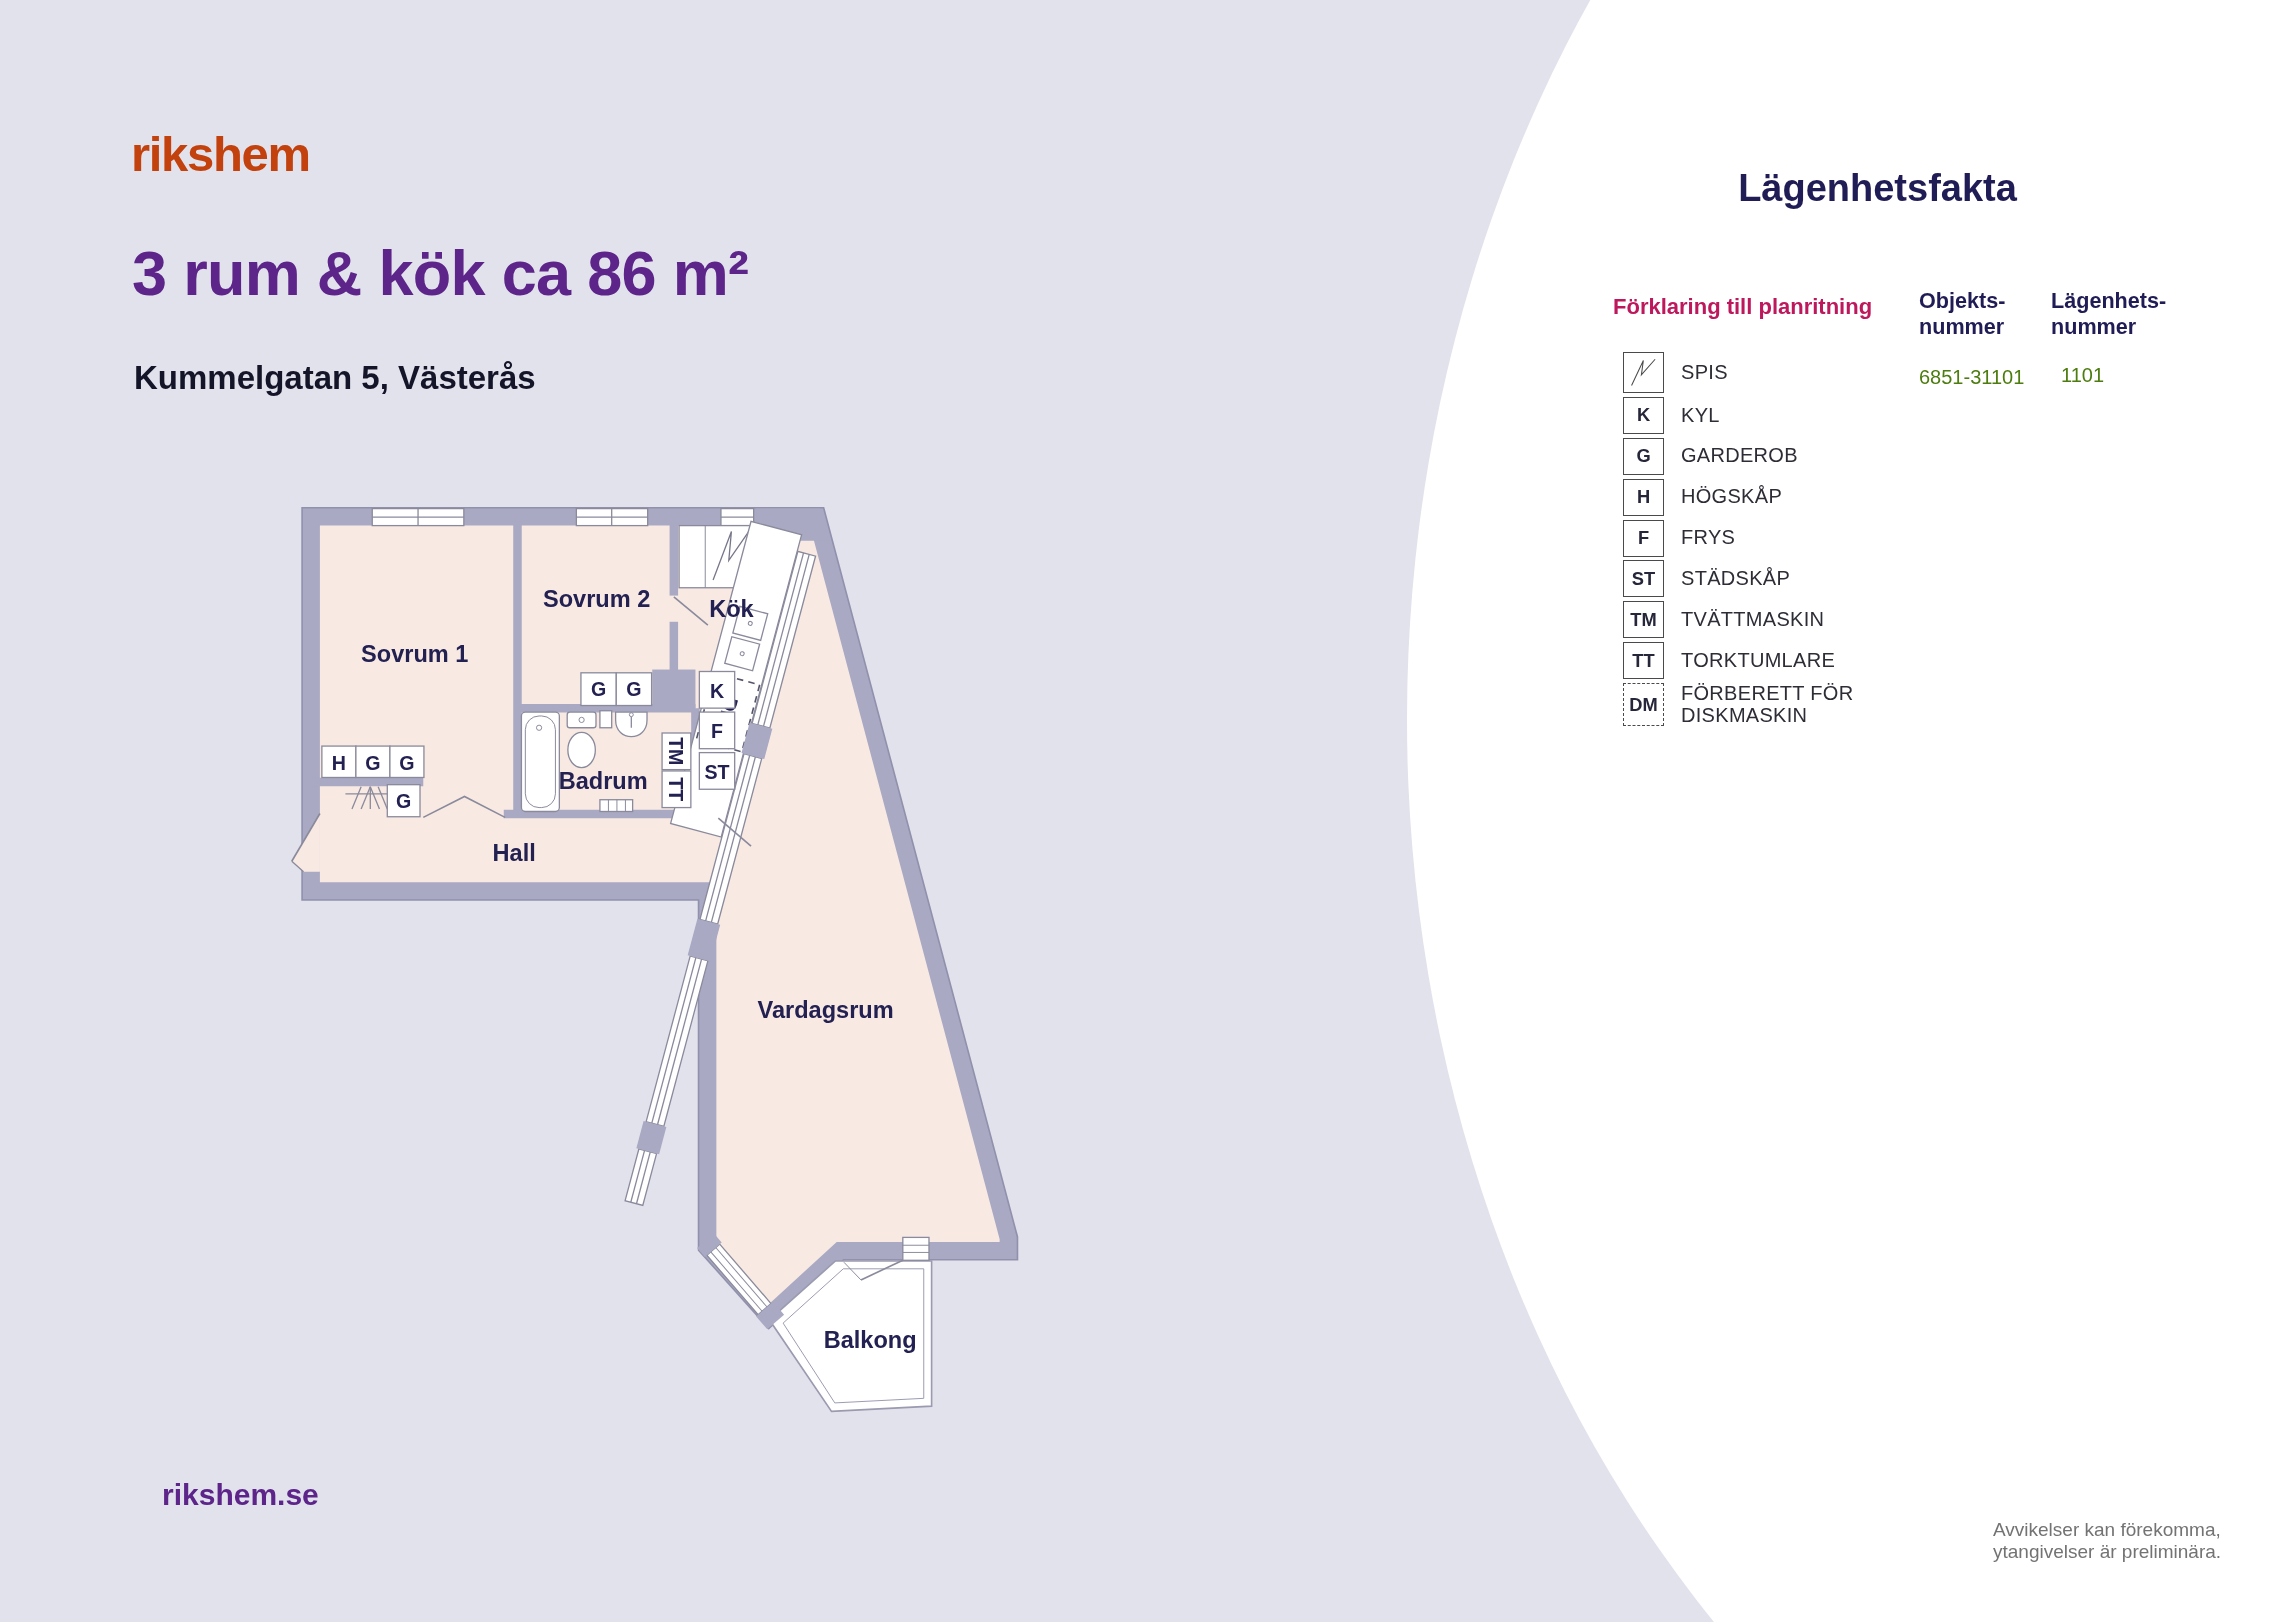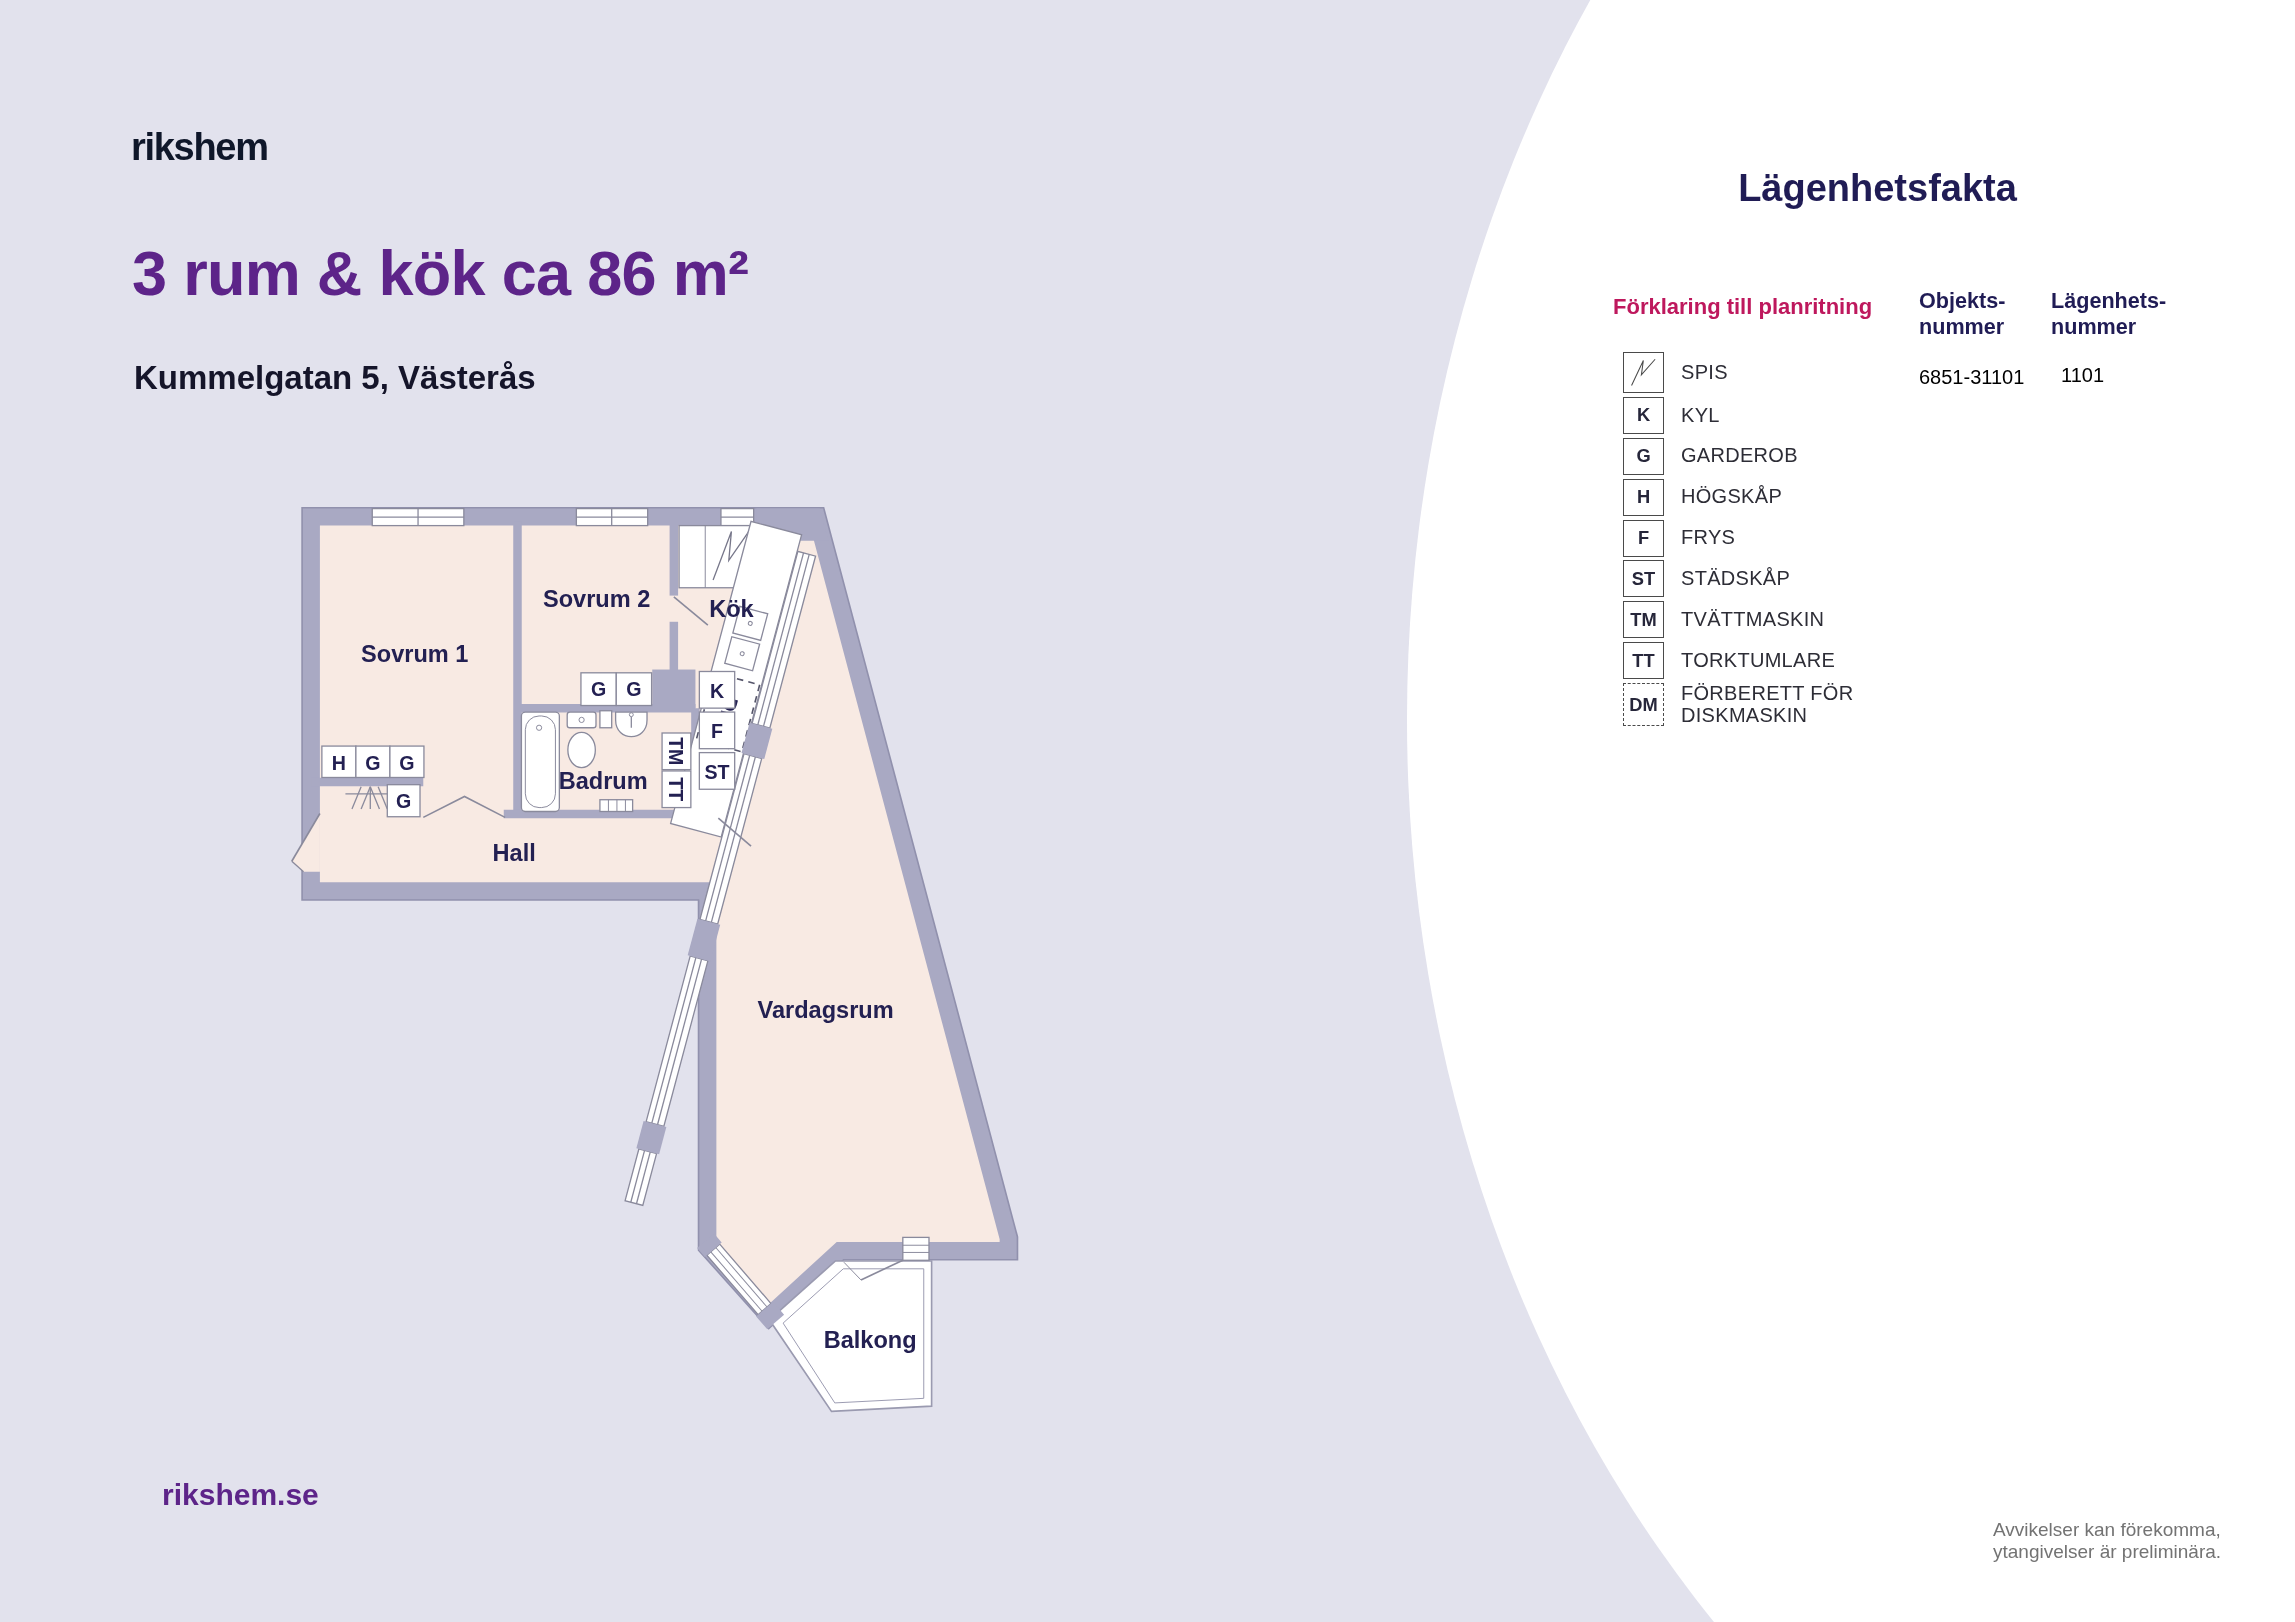--- a/index.html
+++ b/index.html
@@ -1,30 +1,30 @@
 <!DOCTYPE html>
 <html style="font-size:10.5px"><head>
 <meta charset="utf-8">
 <style>
   html,body{margin:0;padding:0;}
   body{width:2295px;height:1623px;overflow:hidden;background:#e2e2ed;
        font-family:"Liberation Sans", sans-serif;}
   .page{position:relative;width:2295px;height:1623px;background:#e2e2ed;overflow:hidden;}
   .ellipse{position:absolute;left:1407px;top:-589px;width:2225px;height:2617px;
            background:#ffffff;border-radius:50%;}
-  .logo{position:absolute;left:131px;top:126px;font-size:38px;font-weight:bold;
-        letter-spacing:-1.3px;color:#0f172a;}
+  .logo{position:absolute;left:131px;top:126px;font-size:49px;font-weight:bold;
+        letter-spacing:-1.3px;color:#c2410c;}
   .title{position:absolute;left:132px;top:237px;font-size:63px;font-weight:bold;
          letter-spacing:-0.7px;color:#5d2489;white-space:nowrap;}
   .subtitle{position:absolute;left:134px;top:359px;font-size:33px;font-weight:bold;color:#15152a;}
   .facts-heading{position:absolute;left:1616px;top:167px;width:523px;text-align:center;
                  font-size:38px;font-weight:bold;color:#201c55;}
   .legend-heading{position:absolute;left:1613px;top:294px;font-size:22px;font-weight:bold;color:#be185d;}
   .col-header{position:absolute;font-size:21.6px;font-weight:bold;color:#201c55;line-height:26px;}
-  .col-value{position:absolute;font-size:20px;color:#000000;}
+  .col-value{position:absolute;font-size:20px;color:#4d7c0f;}
   .legend{position:absolute;left:1623px;top:352px;display:flex;flex-direction:column;gap:3.9px;}
   .legend-row{display:flex;align-items:center;}
   .legend-box{width:41px;height:37px;border:1.3px solid #4a4a4a;background:#fff;
               display:flex;align-items:center;justify-content:center;
               font-size:18.3px;font-weight:600;color:#26263a;box-sizing:border-box;flex:none;}
   .legend-box.tall{height:41px;}
   .legend-box.dashed{border-style:dashed;height:43px;}
   .legend-label{margin-left:17px;font-size:20px;color:#2d2d36;letter-spacing:0.3px;line-height:21.6px;}
   .footer-site{position:absolute;left:131px;top:1478px;font-size:30px;font-weight:bold;color:#5d2489;margin-left:31px;}
   .disclaimer{position:absolute;left:1993px;top:1519px;font-size:19px;color:#737373;line-height:22px;}

